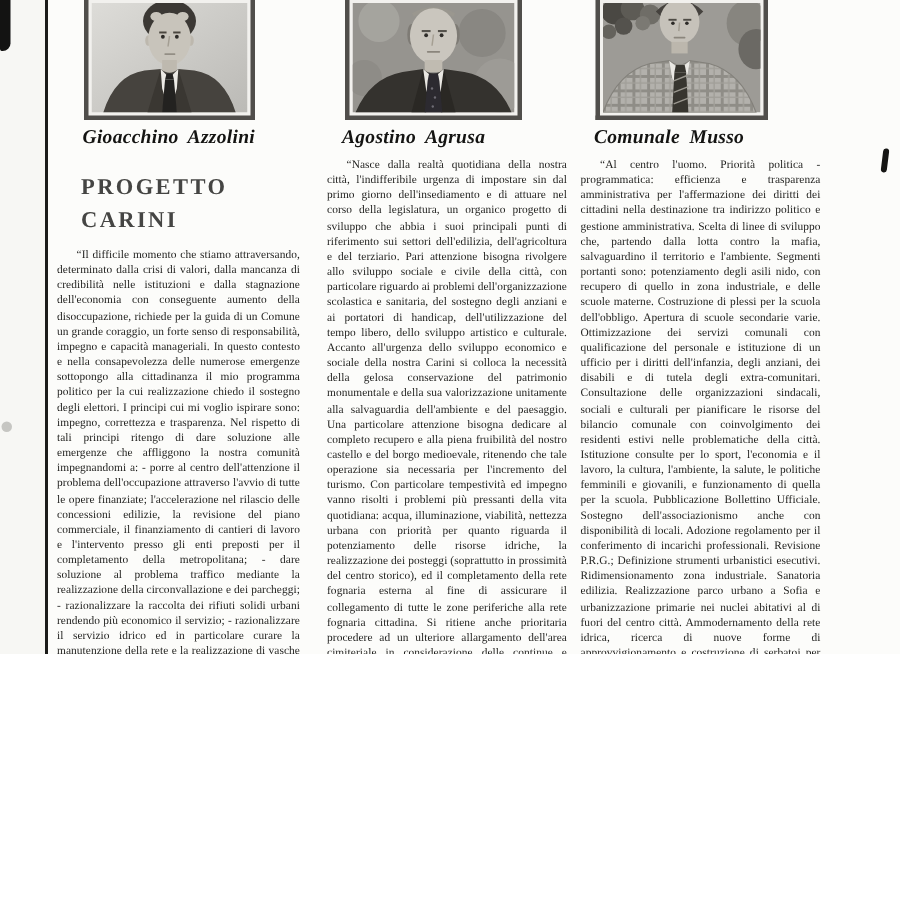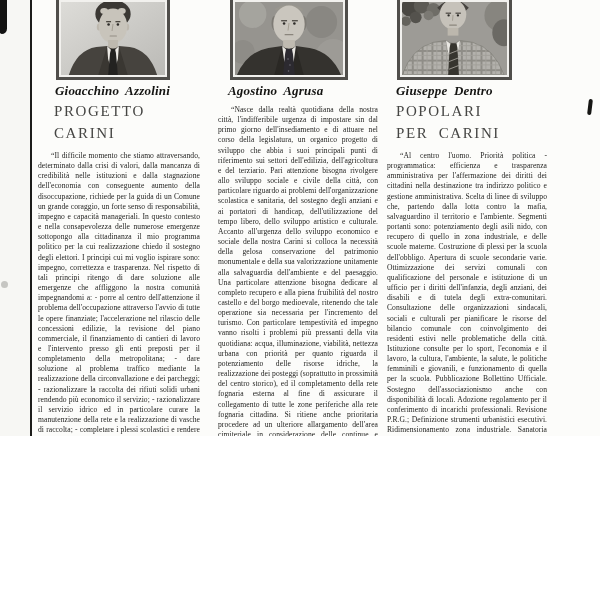--- a/index.html
+++ b/index.html
@@ -35,22 +35,22 @@
 
   .name{
     margin-top:4px;font-style:italic;font-weight:bold;font-size:13px;line-height:14px;
     letter-spacing:.2px;word-spacing:3px;color:#141412;white-space:nowrap;
   }
   .col1 .name{margin-left:17px;}
   .col2 .name{margin-left:10px;}
   .col3 .name{margin-left:9px;}
 
   .title{
-    margin-top:2px;font-size:15px;line-height:22px;letter-spacing:1.6px;word-spacing:5px;
-    color:var(--title);font-weight:400;white-space:pre-line;
+    margin-top:16px;font-size:15px;line-height:22px;letter-spacing:1.6px;word-spacing:5px;
+    color:var(--title);font-weight:700;white-space:pre-line;
   }
   .col1 .title{margin-left:16px;}
   .col3 .title{margin-left:9px;}
 
   .body{margin-top:7px;}
   .body p{
     margin:0;font-size:7.6px;line-height:10.15px;text-align:justify;
     text-indent:13px;color:var(--ink);letter-spacing:.05px;
   }
 </style>
@@ -168,20 +168,18 @@
         <path d="M52,13.5 L51.5,19.5" stroke="#a29d92" stroke-width="1" fill="none"></path>
         <rect x="48" y="23.5" width="8" height="1.1" rx="0.5" fill="#8b867d"></rect>
         <rect x="46.5" y="27" width="11" height="8" fill="#bcb7ad"></rect>
         <path d="M0,76 Q10,48 32,42 L45,40 Q52,46 59,40 L72,42 Q94,48 104,76 Z" fill="url(#plaid)" stroke="#83817b" stroke-width="0.8"></path>
         <polygon points="45,40 52,46 59,40 57,52 52,62 47,52" fill="#eae8e3"></polygon>
         <polygon points="49.5,43 55.5,43 56.5,48 48.5,48" fill="#37352f"></polygon>
         <polygon points="48.5,48 56.5,48 58,76 47,76" fill="#37352f"></polygon>
         <path d="M48,54 L58,50 M48,62 L58,58 M48,70 L58,66" stroke="#9a978f" stroke-width="1" fill="none"></path>
       </svg>
     </div>
-    <div class="name">Giuseppe Dentro</div>
-    <div class="title">POPOLARI
-PER CARINI</div>
+    <div class="name">Comunale Musso</div>
     <div class="body">
       <p>“Al centro l'uomo. Priorità politica - programmatica: efficienza e trasparenza amministrativa per l'affermazione dei diritti dei cittadini nella destinazione tra indirizzo politico e gestione amministrativa. Scelta di linee di sviluppo che, partendo dalla lotta contro la mafia, salvaguardino il territorio e l'ambiente. Segmenti portanti sono: potenziamento degli asili nido, con recupero di quello in zona industriale, e delle scuole materne. Costruzione di plessi per la scuola dell'obbligo. Apertura di scuole secondarie varie. Ottimizzazione dei servizi comunali con qualificazione del personale e istituzione di un ufficio per i diritti dell'infanzia, degli anziani, dei disabili e di tutela degli extra-comunitari. Consultazione delle organizzazioni sindacali, sociali e culturali per pianificare le risorse del bilancio comunale con coinvolgimento dei residenti estivi nelle problematiche della città. Istituzione consulte per lo sport, l'economia e il lavoro, la cultura, l'ambiente, la salute, le politiche femminili e giovanili, e funzionamento di quella per la scuola. Pubblicazione Bollettino Ufficiale. Sostegno dell'associazionismo anche con disponibilità di locali. Adozione regolamento per il conferimento di incarichi professionali. Revisione P.R.G.; Definizione strumenti urbanistici esecutivi. Ridimensionamento zona industriale. Sanatoria edilizia. Realizzazione parco urbano a Sofia e urbanizzazione primarie nei nuclei abitativi al di fuori del centro città. Ammodernamento della rete idrica, ricerca di nuove forme di approvvigionamento e costruzione di serbatoi per garantire l'acqua a tutti. Parcheggi manutenzione viabilità comunale, miglioramento accessi al centro abitato e realizzazione circonvallazione. Istituzione servizio bus-navetta fra Piazza Duomo e Agliastrelli. Completamento rete fognante e costruzione depuratore a Ciachea. Promozione di turismo di qualità legato alla fruizione dei beni culturali, monumentali, archeologici e di itinerari paesaggistici (Bosco S.Venera), nonchè al recupero delle tradizioni popolari carinesi. Dentro il castello: Biblioteca Comunale,</p>
     </div>
   </div>
 </div>
 
 </body></html>

